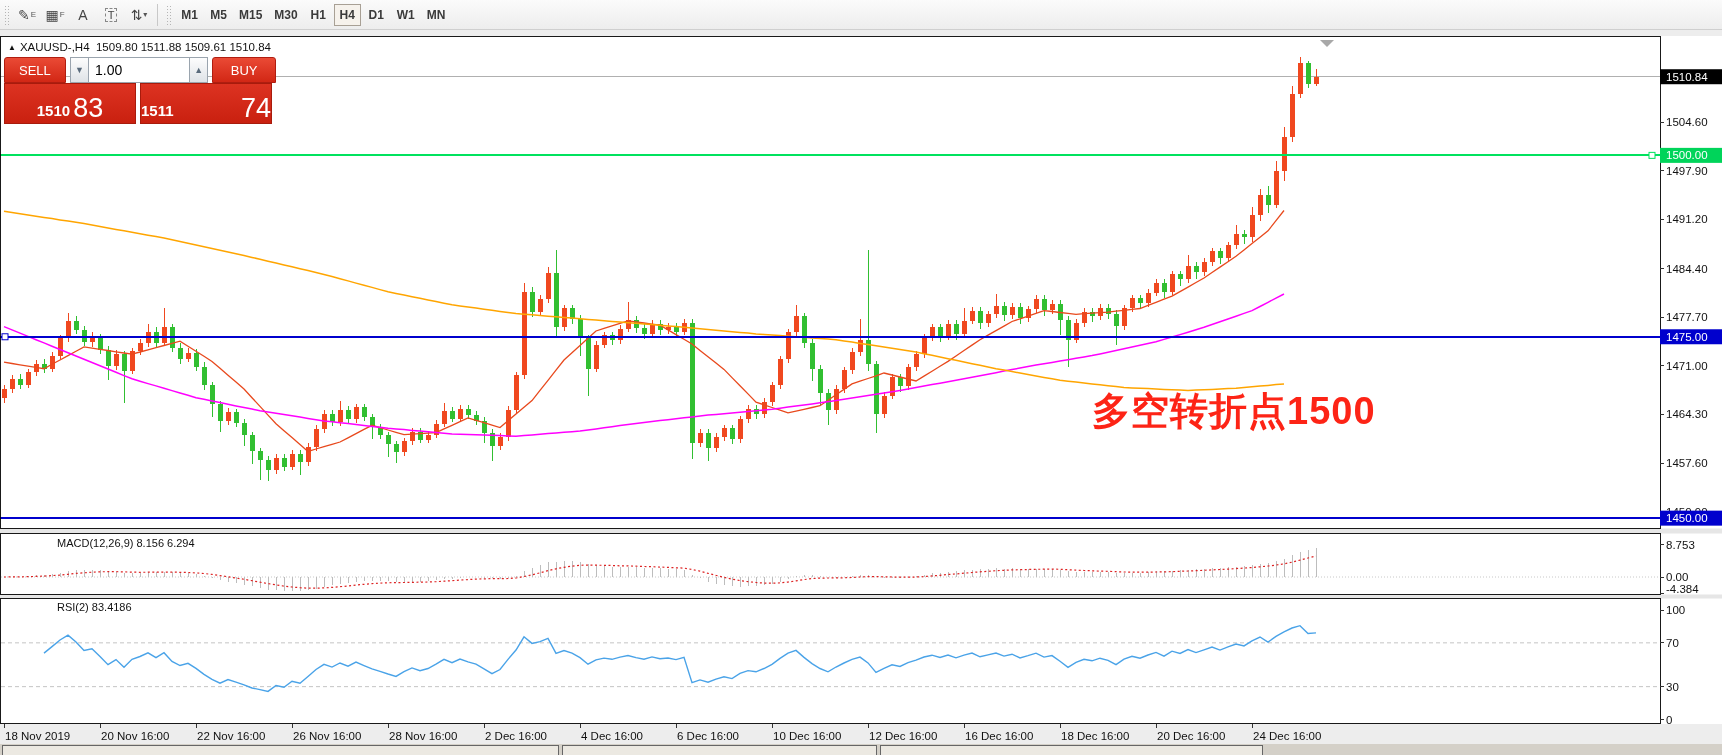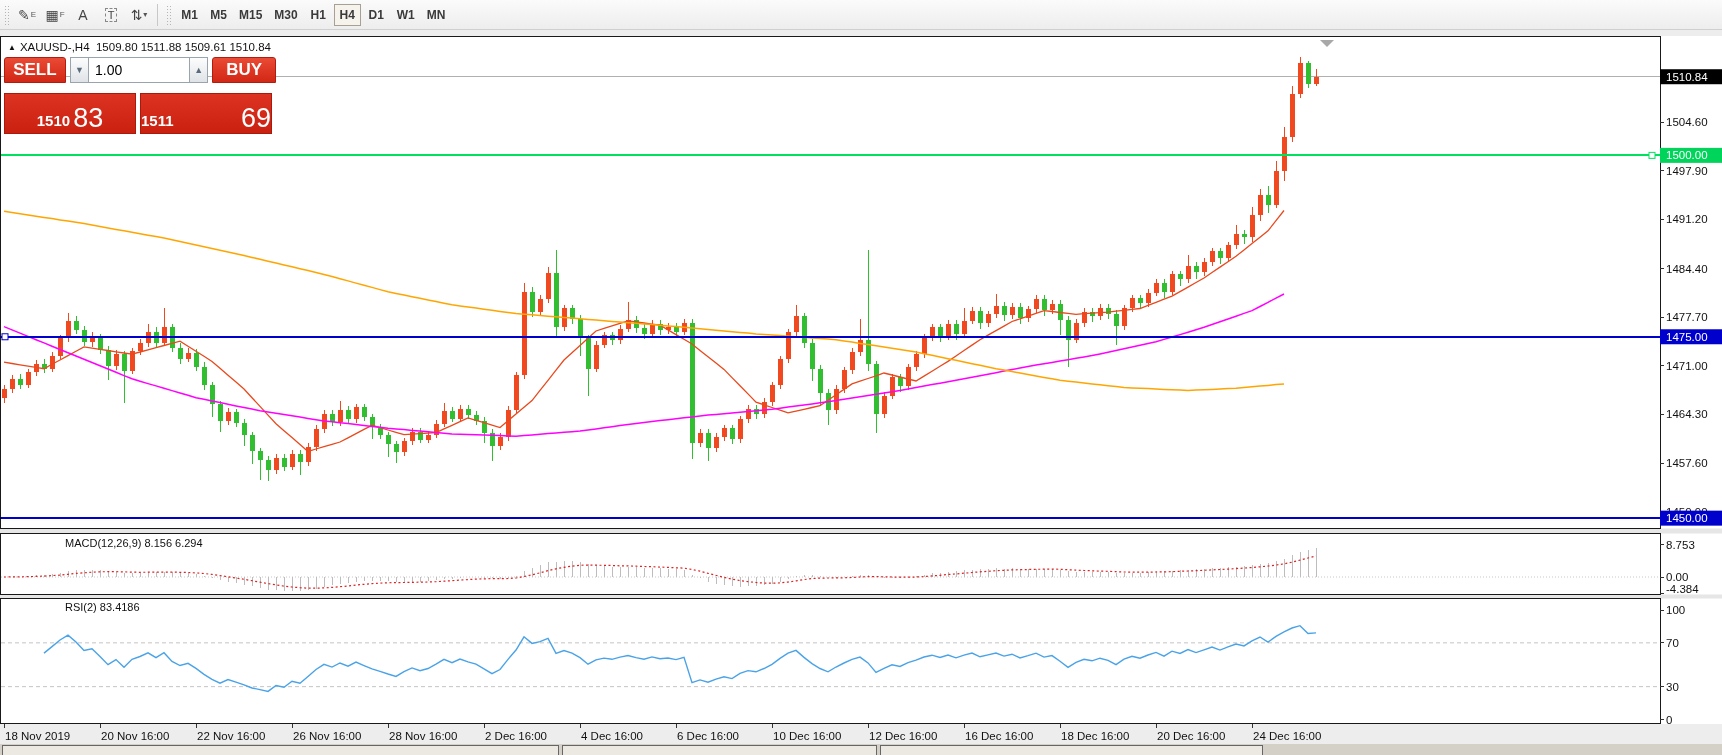--- a/index.html
+++ b/index.html
@@ -21,34 +21,34 @@
   .tool sub{font-size:8px;color:#555;margin-left:1px;}
   .tb-sep{width:1px;height:22px;background:#c8c8c8;margin:0 4px;}
   .tf{min-width:27px;height:22px;margin:0 1px;padding:0 4px;border:1px solid transparent;
       background:transparent;font-family:"Liberation Sans",sans-serif;font-size:12px;
       font-weight:bold;color:#3a3a3a;}
   .tf.active{background:#f6f2ec;border:1px solid #a8a095;}
   
   .overlay{position:absolute;z-index:5;}
   #symbol-header{left:8px;top:41px;font-size:11.5px;color:#111;white-space:pre;}
   #symbol-header .tri{font-size:8px;vertical-align:1px;margin-right:4px;}
-  .plabel{position:absolute;z-index:5;font-size:11px;color:#111;left:18px;padding-left:47px;}
+  .plabel{position:absolute;z-index:5;font-size:11px;color:#111;left:10px;padding-left:47px;}
   
   #trade-panel{position:absolute;left:4px;top:57px;width:272px;z-index:6;}
   .tp-row1{display:flex;height:26px;}
   .tp-sell,.tp-buy{width:64px;border:1px solid #b01d10;border-radius:3px 3px 0 0;
       background:linear-gradient(#ea4a35,#d22715);color:#fff;font-family:"Liberation Sans",sans-serif;
-      font-size:17px;font-weight:bold;}
+      font-size:13px;font-weight:normal;}
   .tp-sell{margin-right:4px;}
   .tp-buy{margin-left:4px;width:66px;}
   .tp-step{width:20px;border:1px solid #9aa4ae;background:linear-gradient(#fdfdfd,#dfe3e7);
       color:#5a6b7c;font-size:9px;padding:0;}
   .tp-vol{width:88px;border:1px solid #9aa4ae;border-left:none;border-right:none;
       text-align:left;font-family:"Liberation Sans",sans-serif;font-size:14px;padding:0 6px;}
-  .tp-row2{display:flex;margin-top:10px;}
+  .tp-row2{display:flex;margin-top:0;}
   .tp-price{width:132px;height:41px;background:linear-gradient(#dd3322,#c9200f);
       border:1px solid #a81b0c;display:flex;align-items:flex-end;justify-content:center;
       color:#fff;padding-bottom:1px;box-sizing:border-box;}
   .tp-price+.tp-price{margin-left:4px;justify-content:space-between;}
   .tp-base{font-size:15px;font-weight:bold;margin:0 3px 3px 0;}
   .tp-big{font-size:27px;line-height:0.95;}
   #annotation{z-index:4;font-weight:bold;font-size:38px;letter-spacing:1px;white-space:nowrap;}
   svg{position:absolute;left:0;top:0;z-index:1;}
 </style>
 </head>
@@ -699,21 +699,22 @@
       <button class="tp-step">▲</button>
       <button class="tp-buy">BUY</button>
     </div>
     <div class="tp-row2">
       <div class="tp-price">
         <span class="tp-base">1510</span>
         <span class="tp-big">83</span>
       </div>
       <div class="tp-price">
         <span class="tp-base">1511</span>
-        <span class="tp-big">69</span>
+        <span class="tp-big">74</span>
       </div>
     </div>
   </div>
 
   <div class="plabel" style="top:537px">MACD(12,26,9) 8.156 6.294</div>
   <div class="plabel" style="top:601px">RSI(2) 83.4186</div>
 
+  <div id="annotation" class="overlay" style="left: 1092px; top: 386px; color: rgb(253, 36, 22);">多空转折点1500</div>
 </div>
 
 </body></html>

